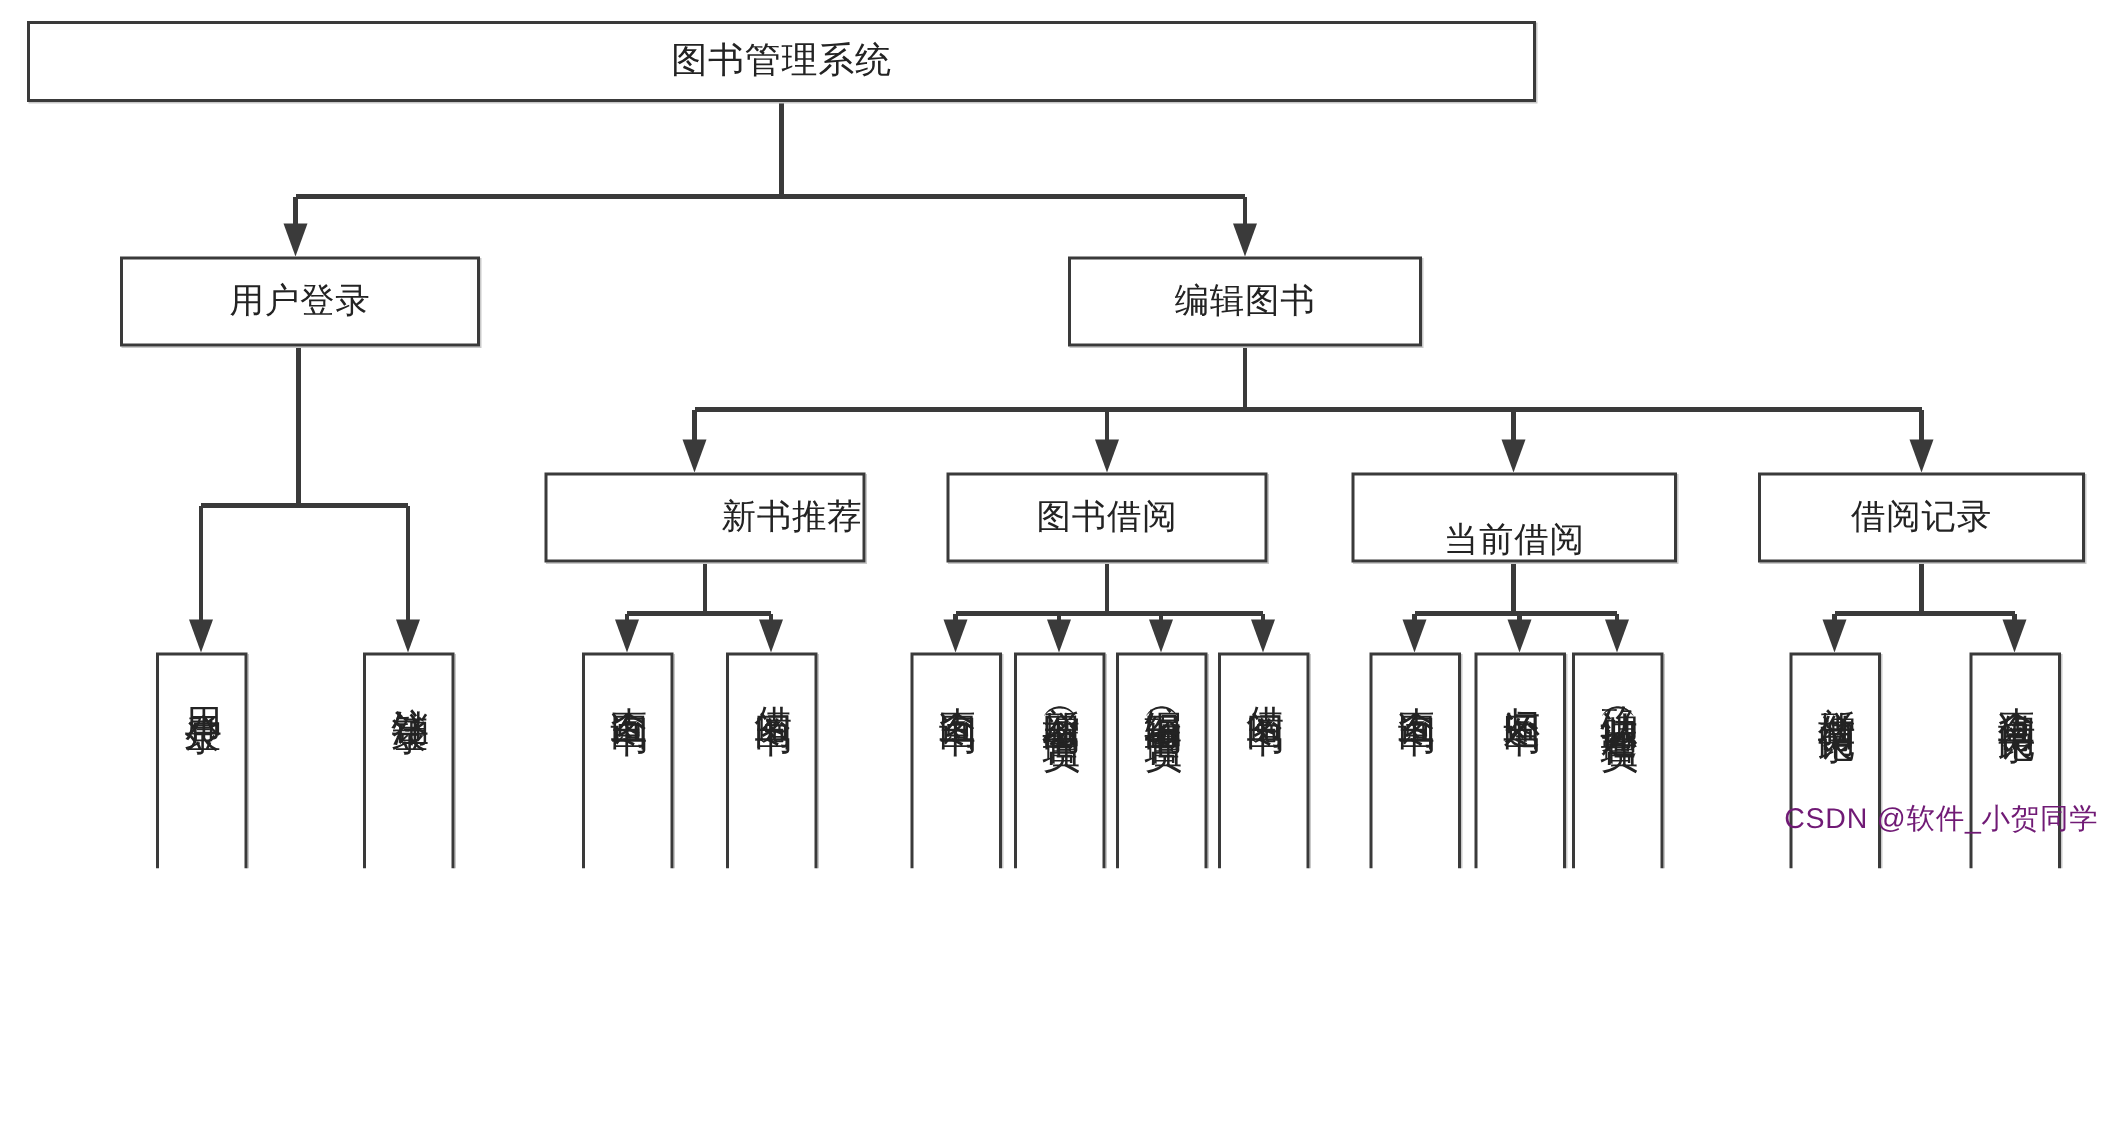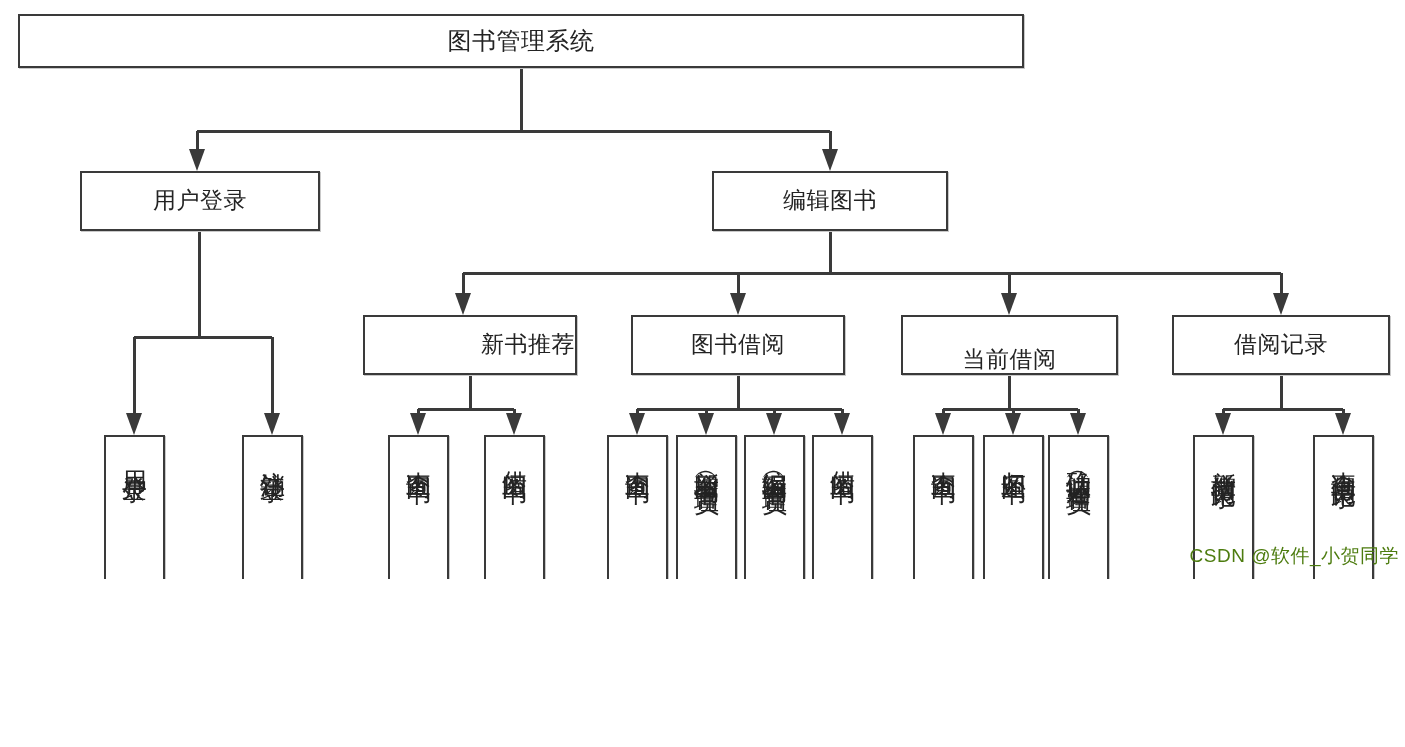--- a/index.html
+++ b/index.html
@@ -61,23 +61,23 @@
     writing-mode: vertical-rl;
     text-orientation: upright;
     font-size: 25px;
     line-height: 1.0;
     letter-spacing: 3px;
     white-space: nowrap;
   }
   #watermark {
     position: absolute;
     right: 6px;
-    bottom: 10px;
+    bottom: 20px;
     font-size: 19px;
-    color: #4d7c0f;
+    color: #701a75;
     letter-spacing: 0.5px;
     white-space: nowrap;
     user-select: none;
     margin-top: 40px;
   }
 </style>
 </head>
 <body>
 
 <div id="diagram-root">

